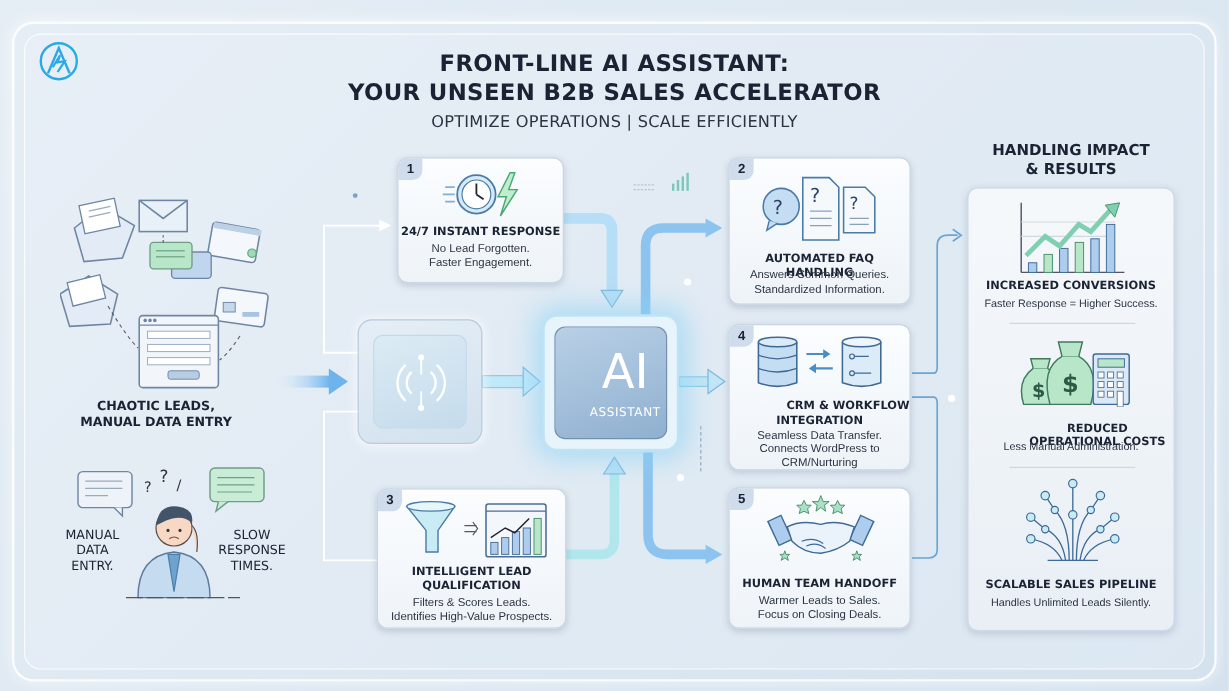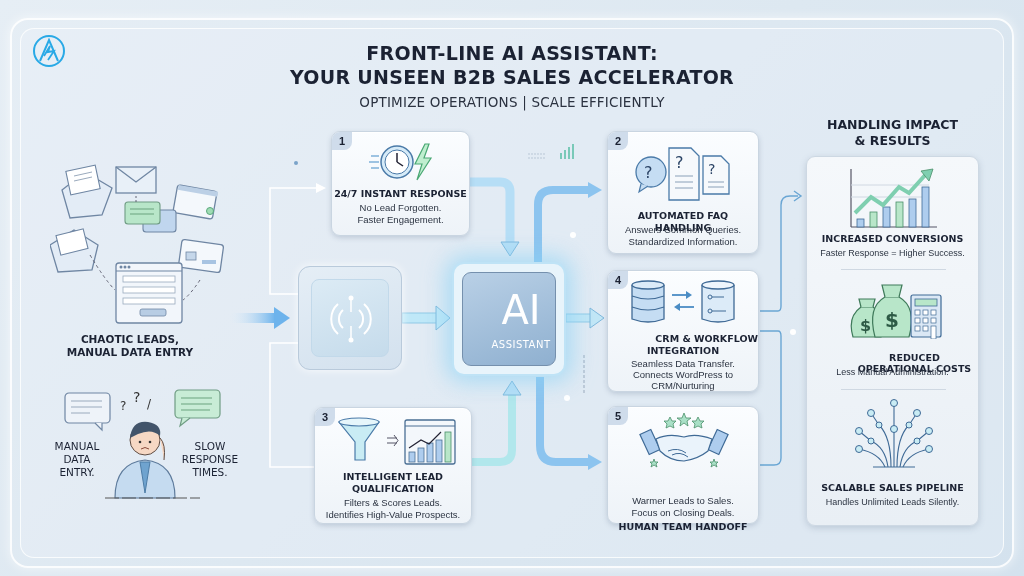--- a/index.html
+++ b/index.html
@@ -394,21 +394,21 @@
     <path d="M32 6 L34 10 L38 10 L35 13 L36 17 L32 15 L28 17 L29 13 L26 10 L30 10 Z" fill="#a9e0c7" stroke="#4a8f6a" stroke-width="0.8"></path>
     <path d="M46 2 L48 7 L53 7 L49 10 L50 15 L46 12 L42 15 L43 10 L39 7 L44 7 Z" fill="#a9e0c7" stroke="#4a8f6a" stroke-width="0.8"></path>
     <path d="M60 6 L62 10 L66 10 L63 13 L64 17 L60 15 L56 17 L57 13 L54 10 L58 10 Z" fill="#a9e0c7" stroke="#4a8f6a" stroke-width="0.8"></path>
     <rect x="6" y="20" width="12" height="22" fill="#aecdee" stroke="#3f6a96" stroke-width="1.2" transform="rotate(-25 12 31)"></rect>
     <rect x="74" y="20" width="12" height="22" fill="#aecdee" stroke="#3f6a96" stroke-width="1.2" transform="rotate(25 80 31)"></rect>
     <path d="M18 28 Q30 22 46 26 Q58 22 74 28 L70 40 Q60 48 46 50 Q32 50 22 40 Z" fill="#eaf3fb" stroke="#3f6a96" stroke-width="1.2"></path>
     <path d="M30 40 Q40 36 48 42 M34 44 Q42 40 50 46" fill="none" stroke="#3f6a96" stroke-width="1"></path>
     <path d="M16 48 L17 51 L20 51 L18 53 L19 56 L16 54 L13 56 L14 53 L12 51 L15 51 Z" fill="#a9e0c7" stroke="#4a8f6a" stroke-width="0.8"></path>
     <path d="M76 48 L77 51 L80 51 L78 53 L79 56 L76 54 L73 56 L74 53 L72 51 L75 51 Z" fill="#a9e0c7" stroke="#4a8f6a" stroke-width="0.8"></path>
   </svg>
-  <div class="card-title" style="top:74px;margin-top:40px;">HUMAN TEAM HANDOFF</div>
+  <div class="card-title" style="top:74px;">HUMAN TEAM HANDOFF</div>
   <div class="card-desc" style="top:88px;">Warmer Leads to Sales.</div>
   <div class="card-desc" style="top:100px;">Focus on Closing Deals.</div>
 </div>
 
 <div class="section-head" style="left:806px; top:117px; width:173px;">
   <div>HANDLING IMPACT</div>
   <div>&amp; RESULTS</div>
 </div>
 
 <div class="results-panel">

